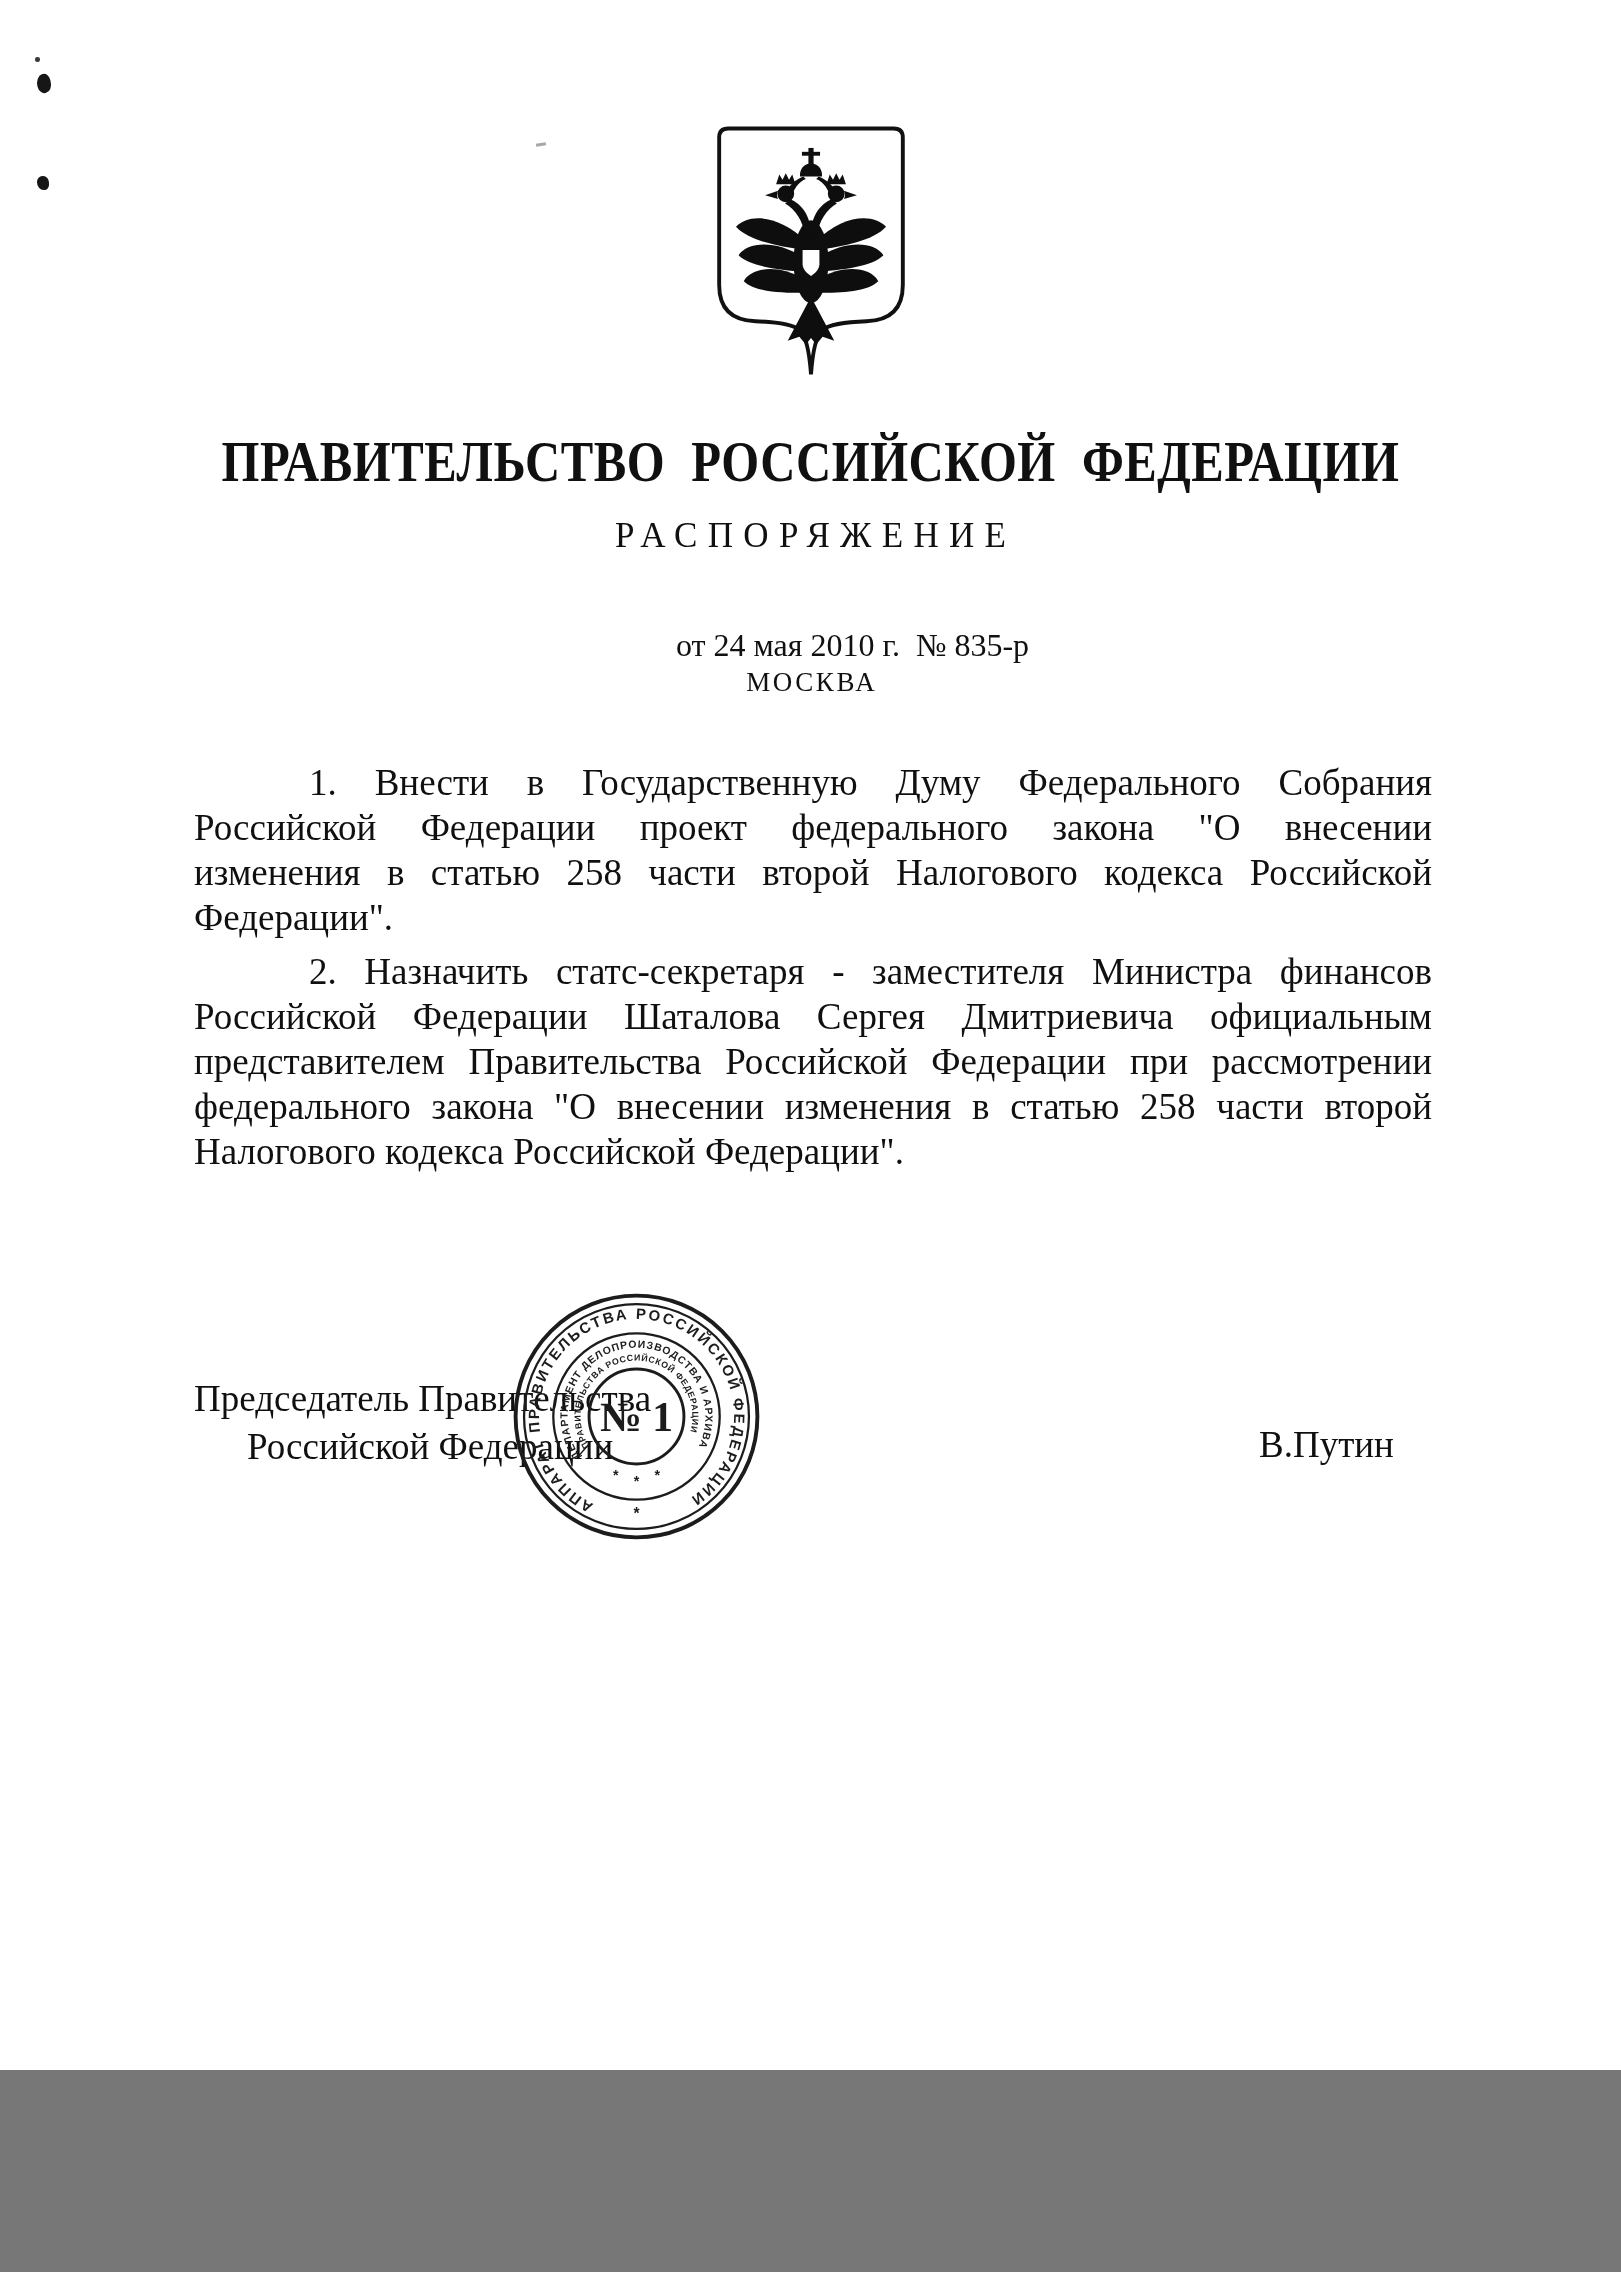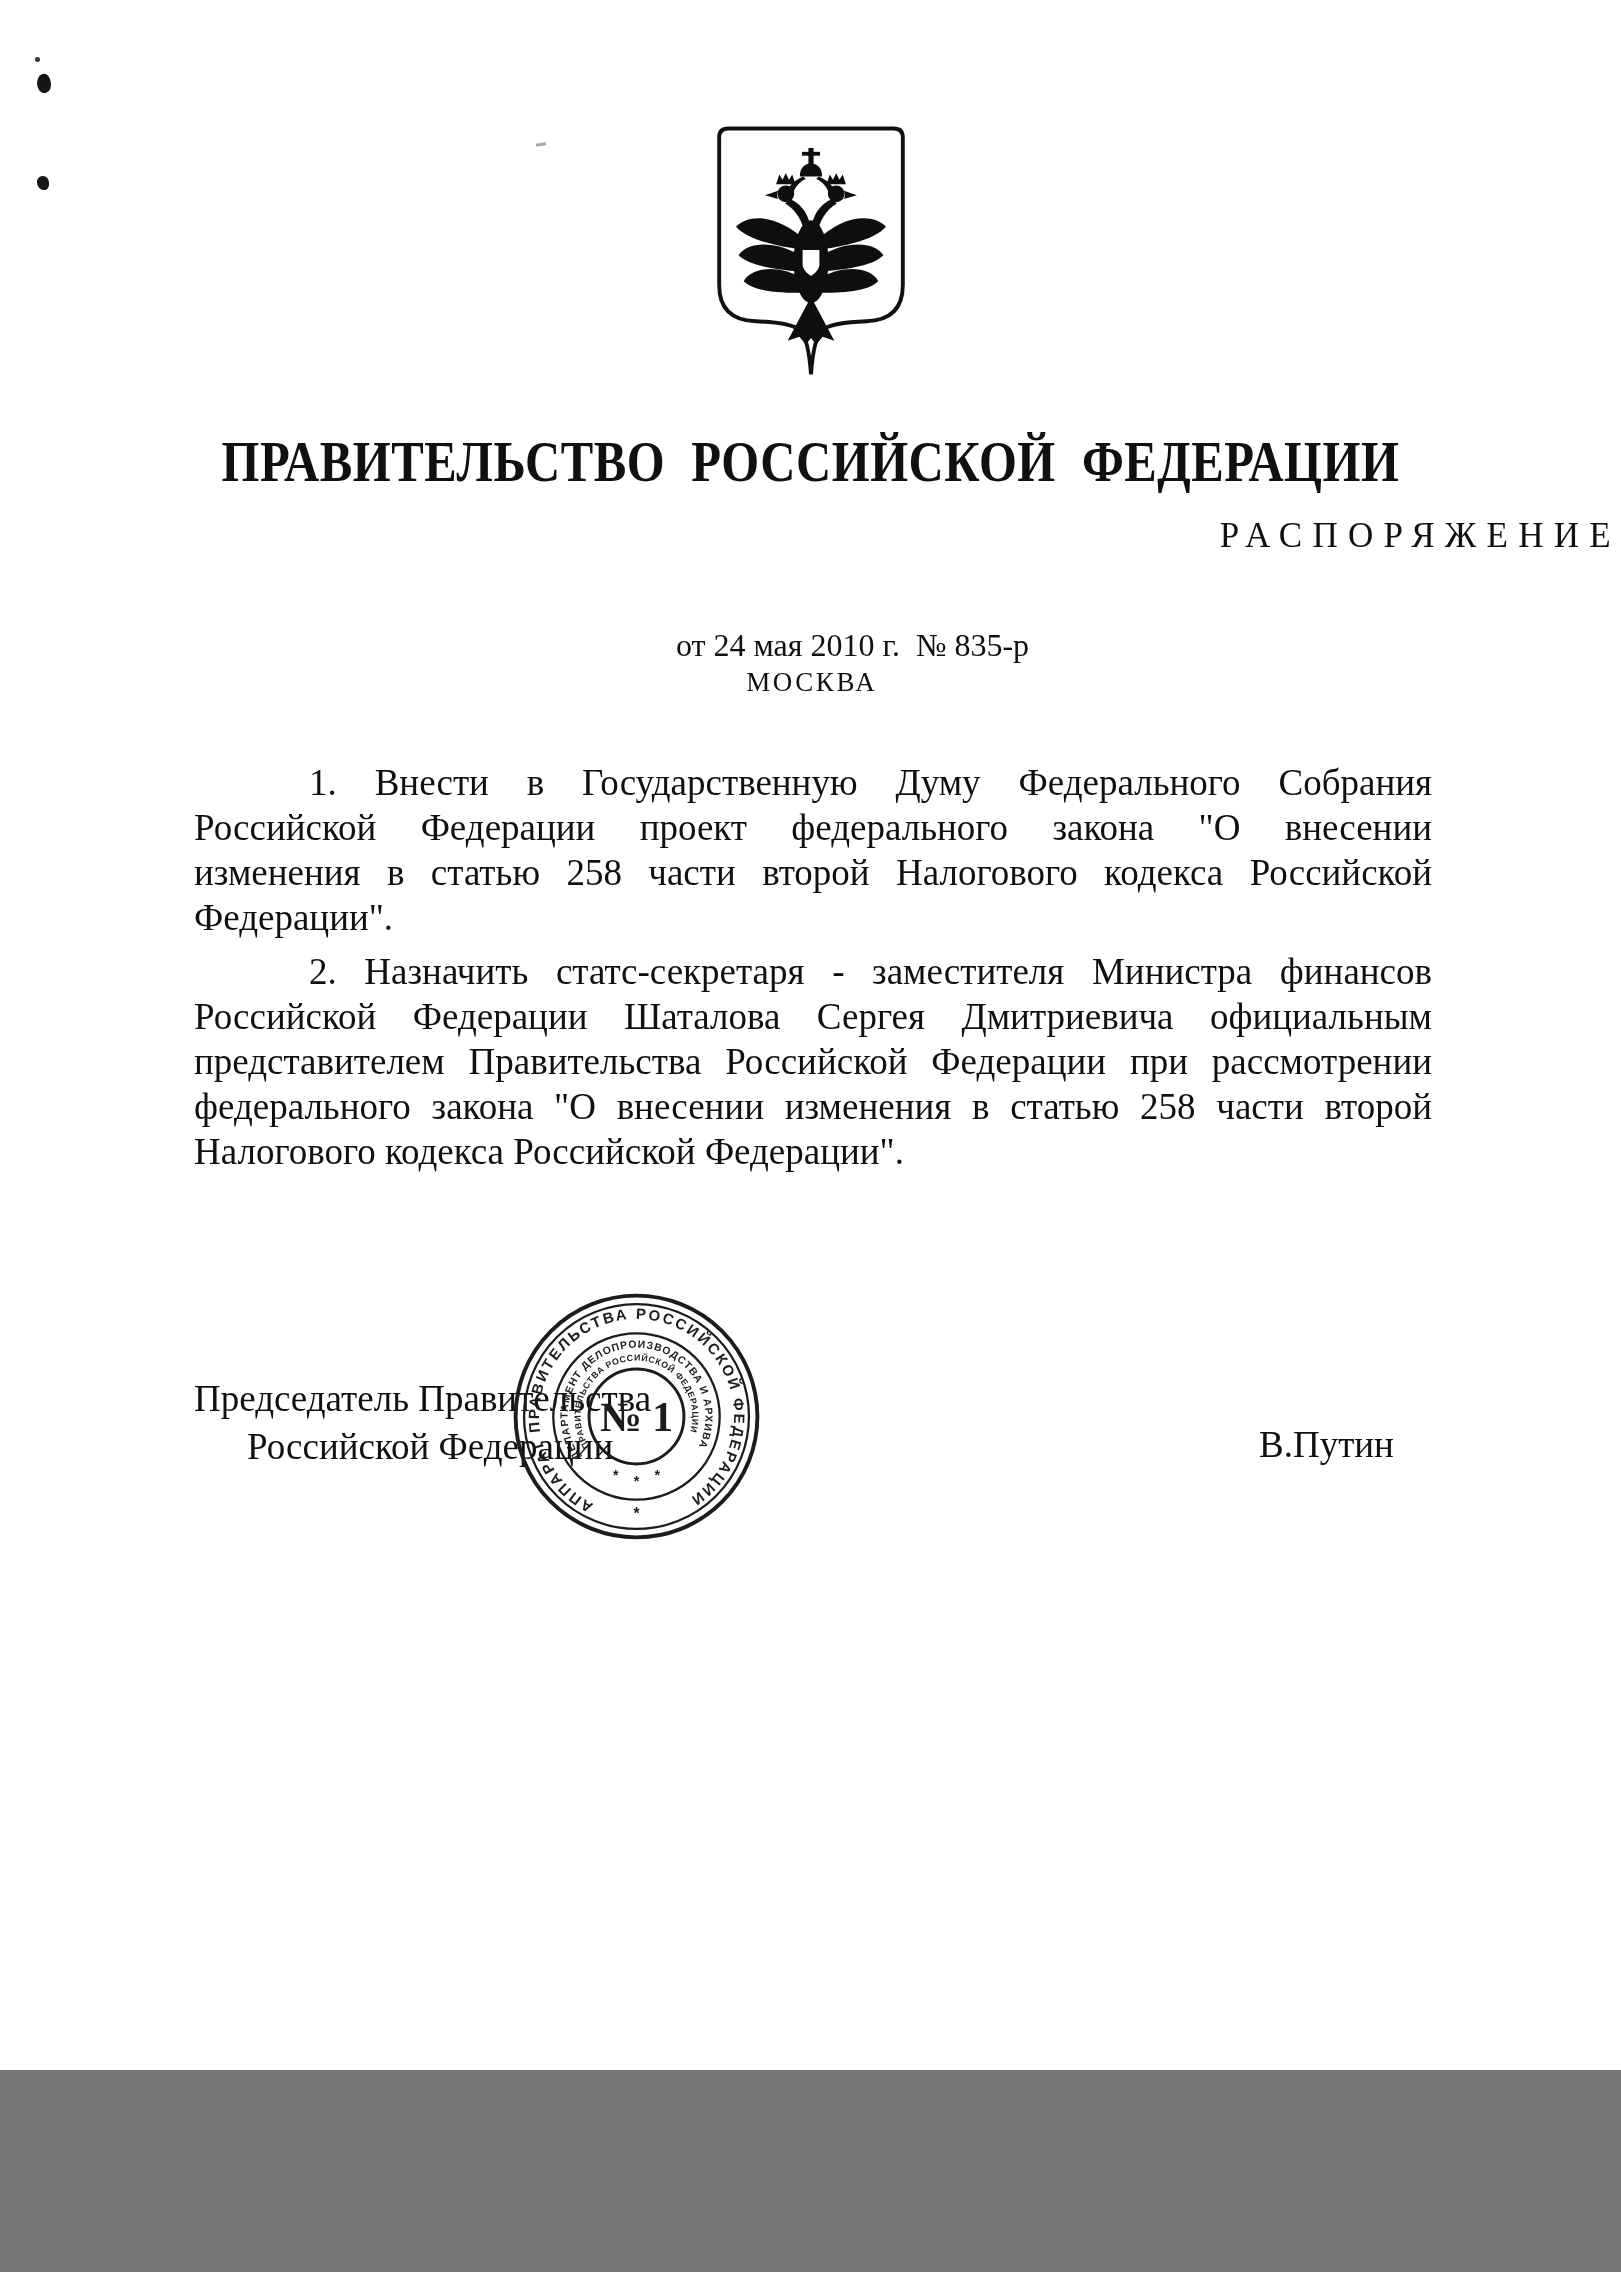--- a/index.html
+++ b/index.html
@@ -22,21 +22,21 @@
   .emblem{position:absolute;left:714px;top:124px;width:194px;height:260px;}
   .org-title{
     position:absolute;left:0;top:430px;width:100%;
     text-align:center;font-weight:bold;font-size:56px;
     letter-spacing:0.6px;word-spacing:15.5px;
     transform:scaleX(0.87);
     white-space:nowrap;
   }
   .doc-type{
     position:absolute;left:0;top:516px;width:100%;
-    text-align:right;font-size:35px;letter-spacing:10.3px;text-indent:10.3px;
+    text-align:center;font-size:35px;letter-spacing:10.3px;text-indent:10.3px;
     white-space:nowrap;
   }
   .date-line{
     position:absolute;left:0;top:627px;width:100%;
     text-align:center;font-size:32px;white-space:pre;padding-left:42px;
   }
   .city{
     position:absolute;left:0;top:667px;width:100%;
     text-align:center;font-size:27px;letter-spacing:2.6px;text-indent:2.6px;
   }

